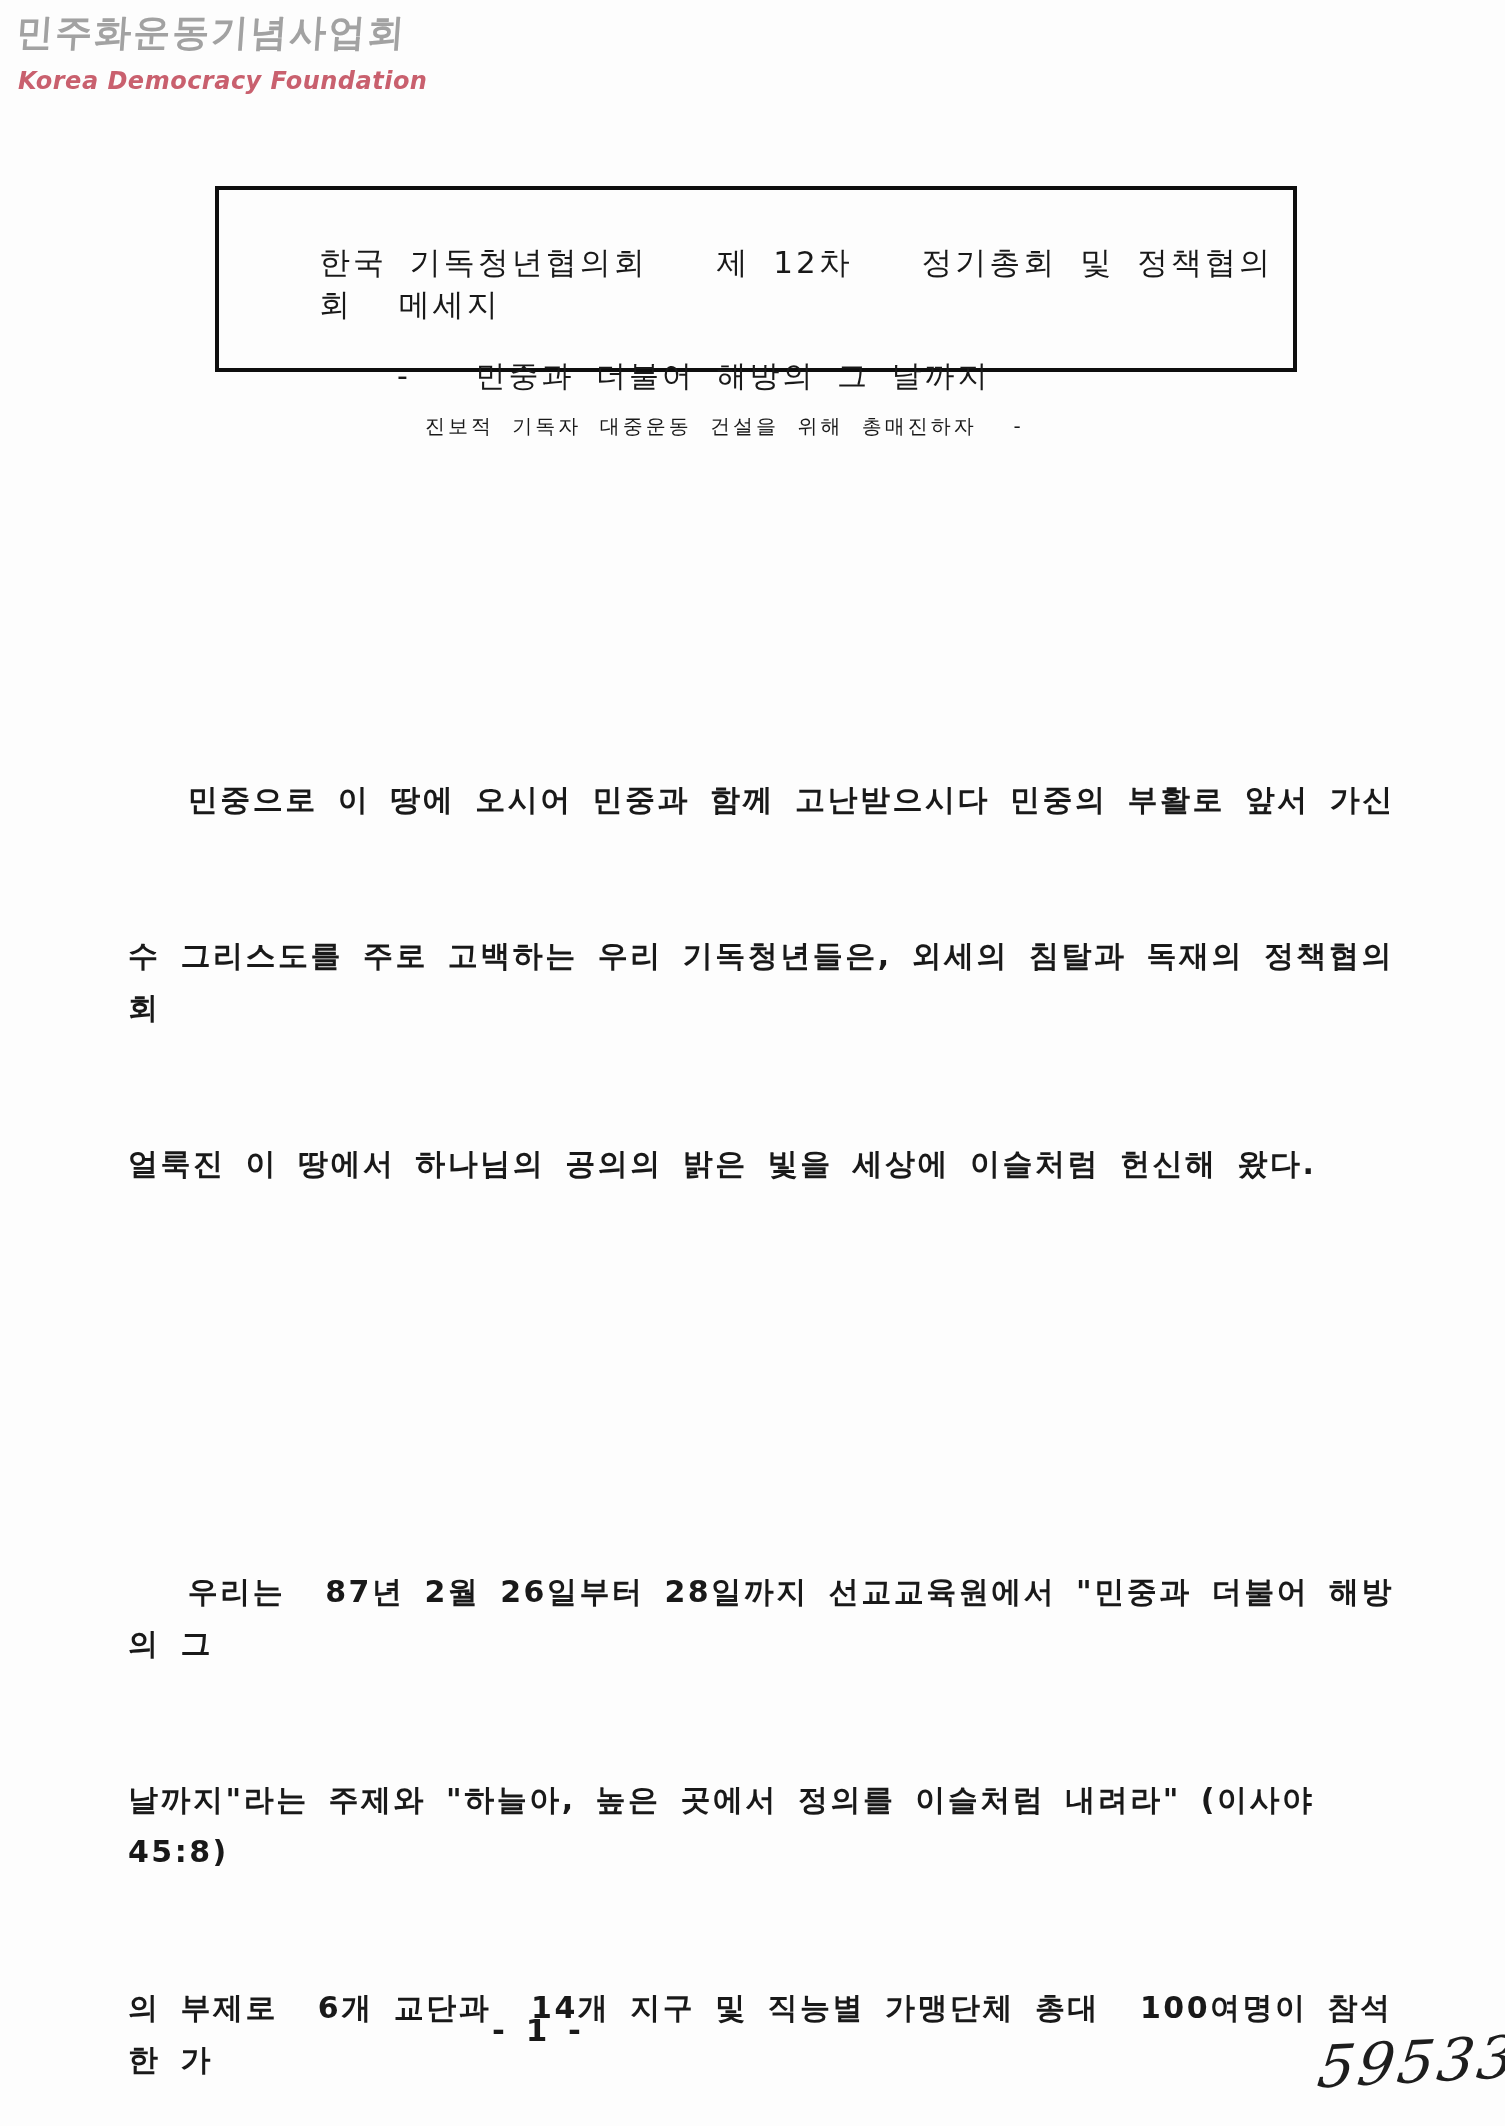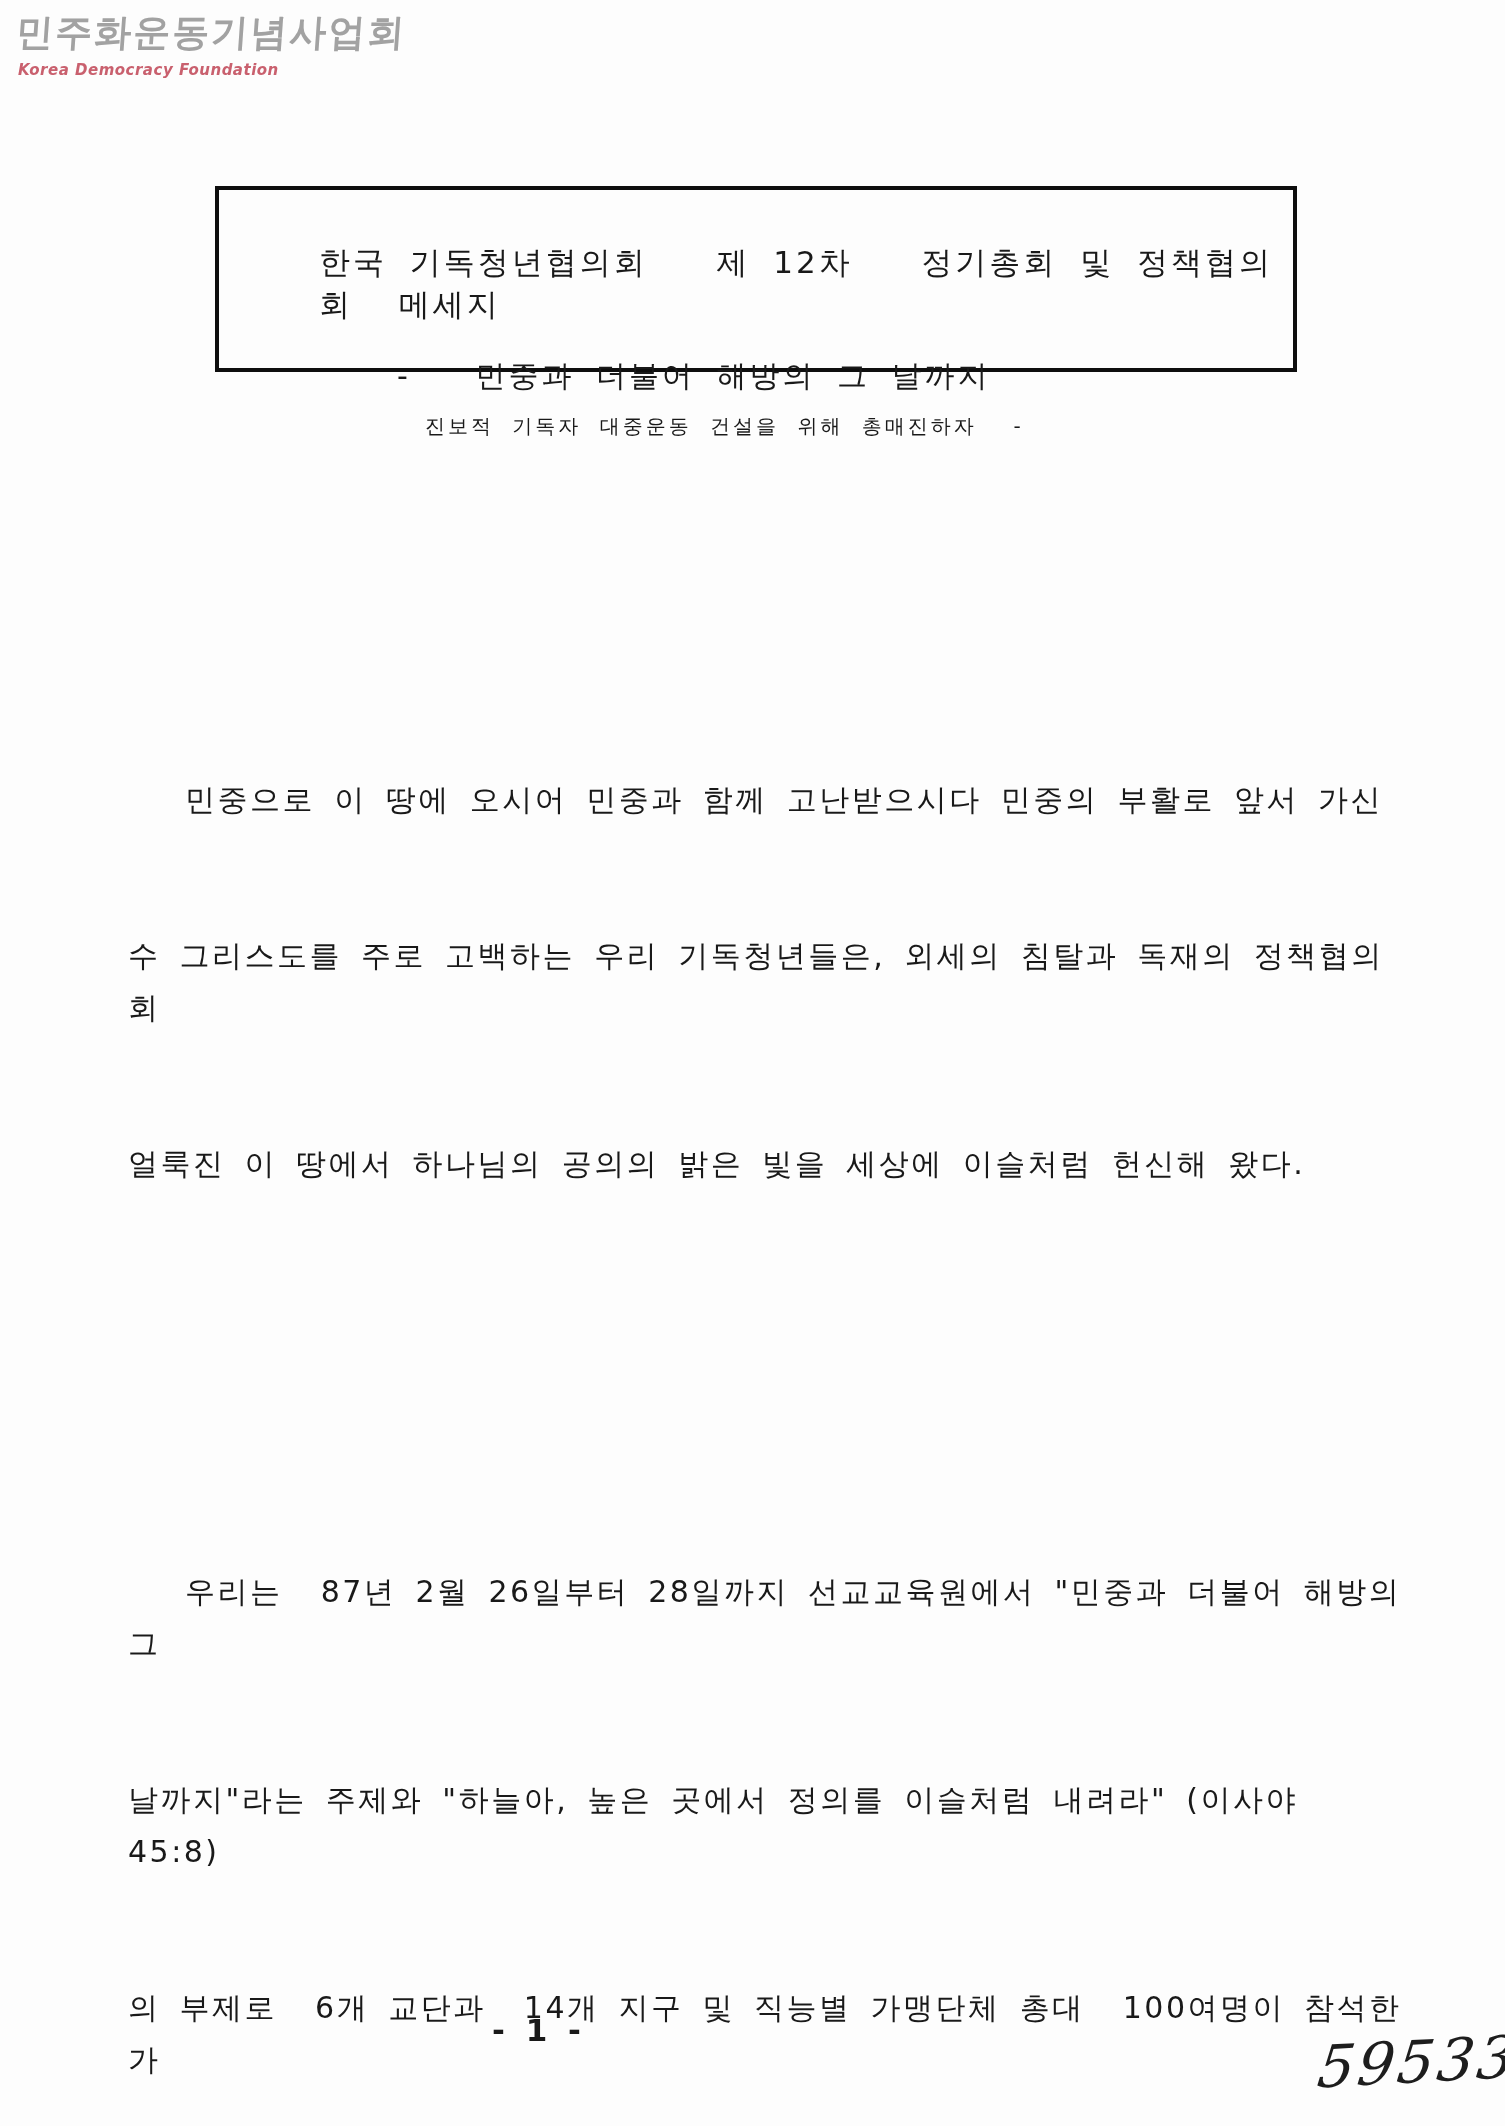--- a/index.html
+++ b/index.html
@@ -14,22 +14,22 @@
   }
   
   .logo { position:absolute; left:18px; top:8px; }
   .logo-kr {
     font-family:"DejaVu Serif", serif;
     font-size:37px; font-weight:bold;
     color:#a2a2a2; letter-spacing:2px;
     transform:skewX(-4deg); transform-origin:left top;
   }
   .logo-en {
-    font-size:15px; font-weight:bold; font-style:italic;
-    color:#c9606e; letter-spacing:0.5px; margin-top:3px;
+    font-size:24px; font-weight:bold; font-style:italic;
+    color:#c9606e; letter-spacing:0.5px; margin-top:9px;
   }
   
   .title-box {
     position:absolute; left:215px; top:186px;
     width:1082px; height:186px;
     border:4px solid #0e0e0e; box-sizing:border-box;
     background:#fdfdfd;
   }
   .box-title {
     margin:52px 10px 0 100px;
@@ -46,21 +46,21 @@
     font-size:20px; letter-spacing:3px; word-spacing:9px;
     white-space:pre-wrap;
   }
   
   .body-text {
     position:absolute; left:128px; top:514px; width:1278px;
     font-size:30px; line-height:52px;
     letter-spacing:2.5px; word-spacing:7px;
     white-space:pre-wrap;
   }
-  .para { margin:0 0 12px 0; }
+  .para { margin:0 0 12px 0;font-weight:bold; }
   .line { min-height:52px; }
   
   .page-number {
     position:absolute; left:492px; top:2012px;
     font-size:31px; font-weight:600; letter-spacing:5px;
   }
   .handwritten-number {
     position:absolute; left:1318px; top:2028px;
     font-family:"DejaVu Serif", serif; font-style:italic;
     font-size:58px; color:#1d1d1d; letter-spacing:3px;

